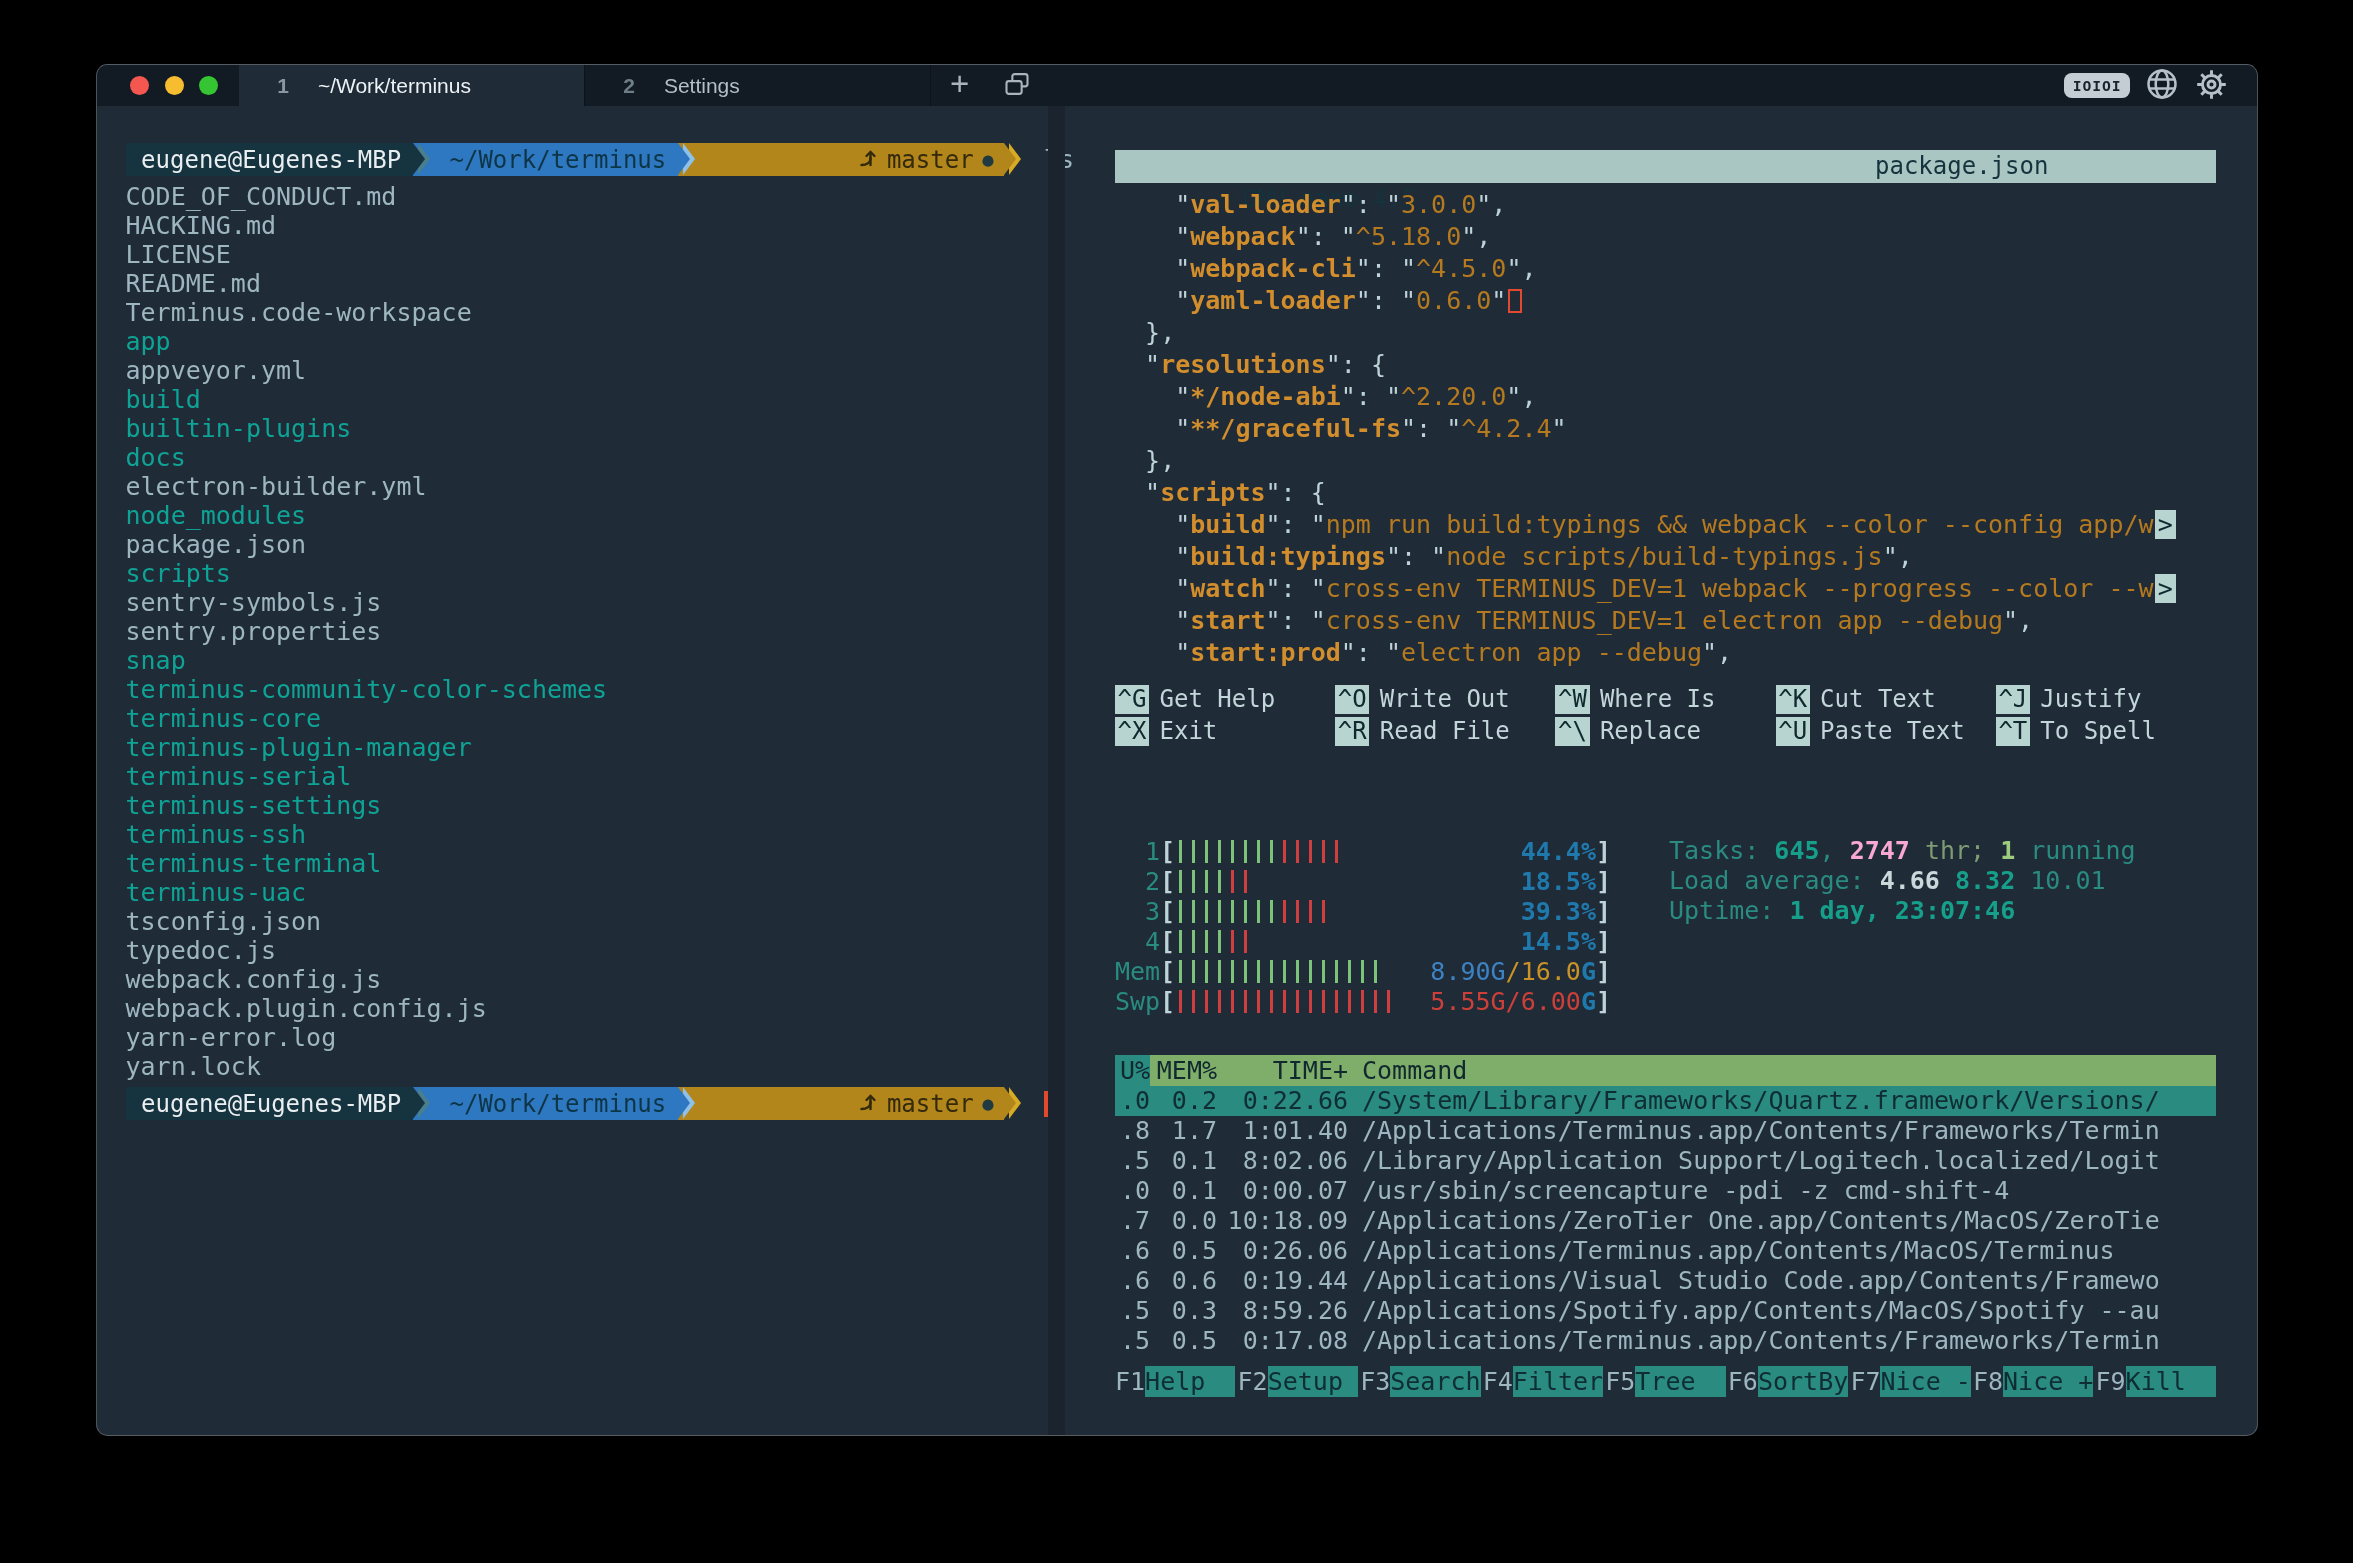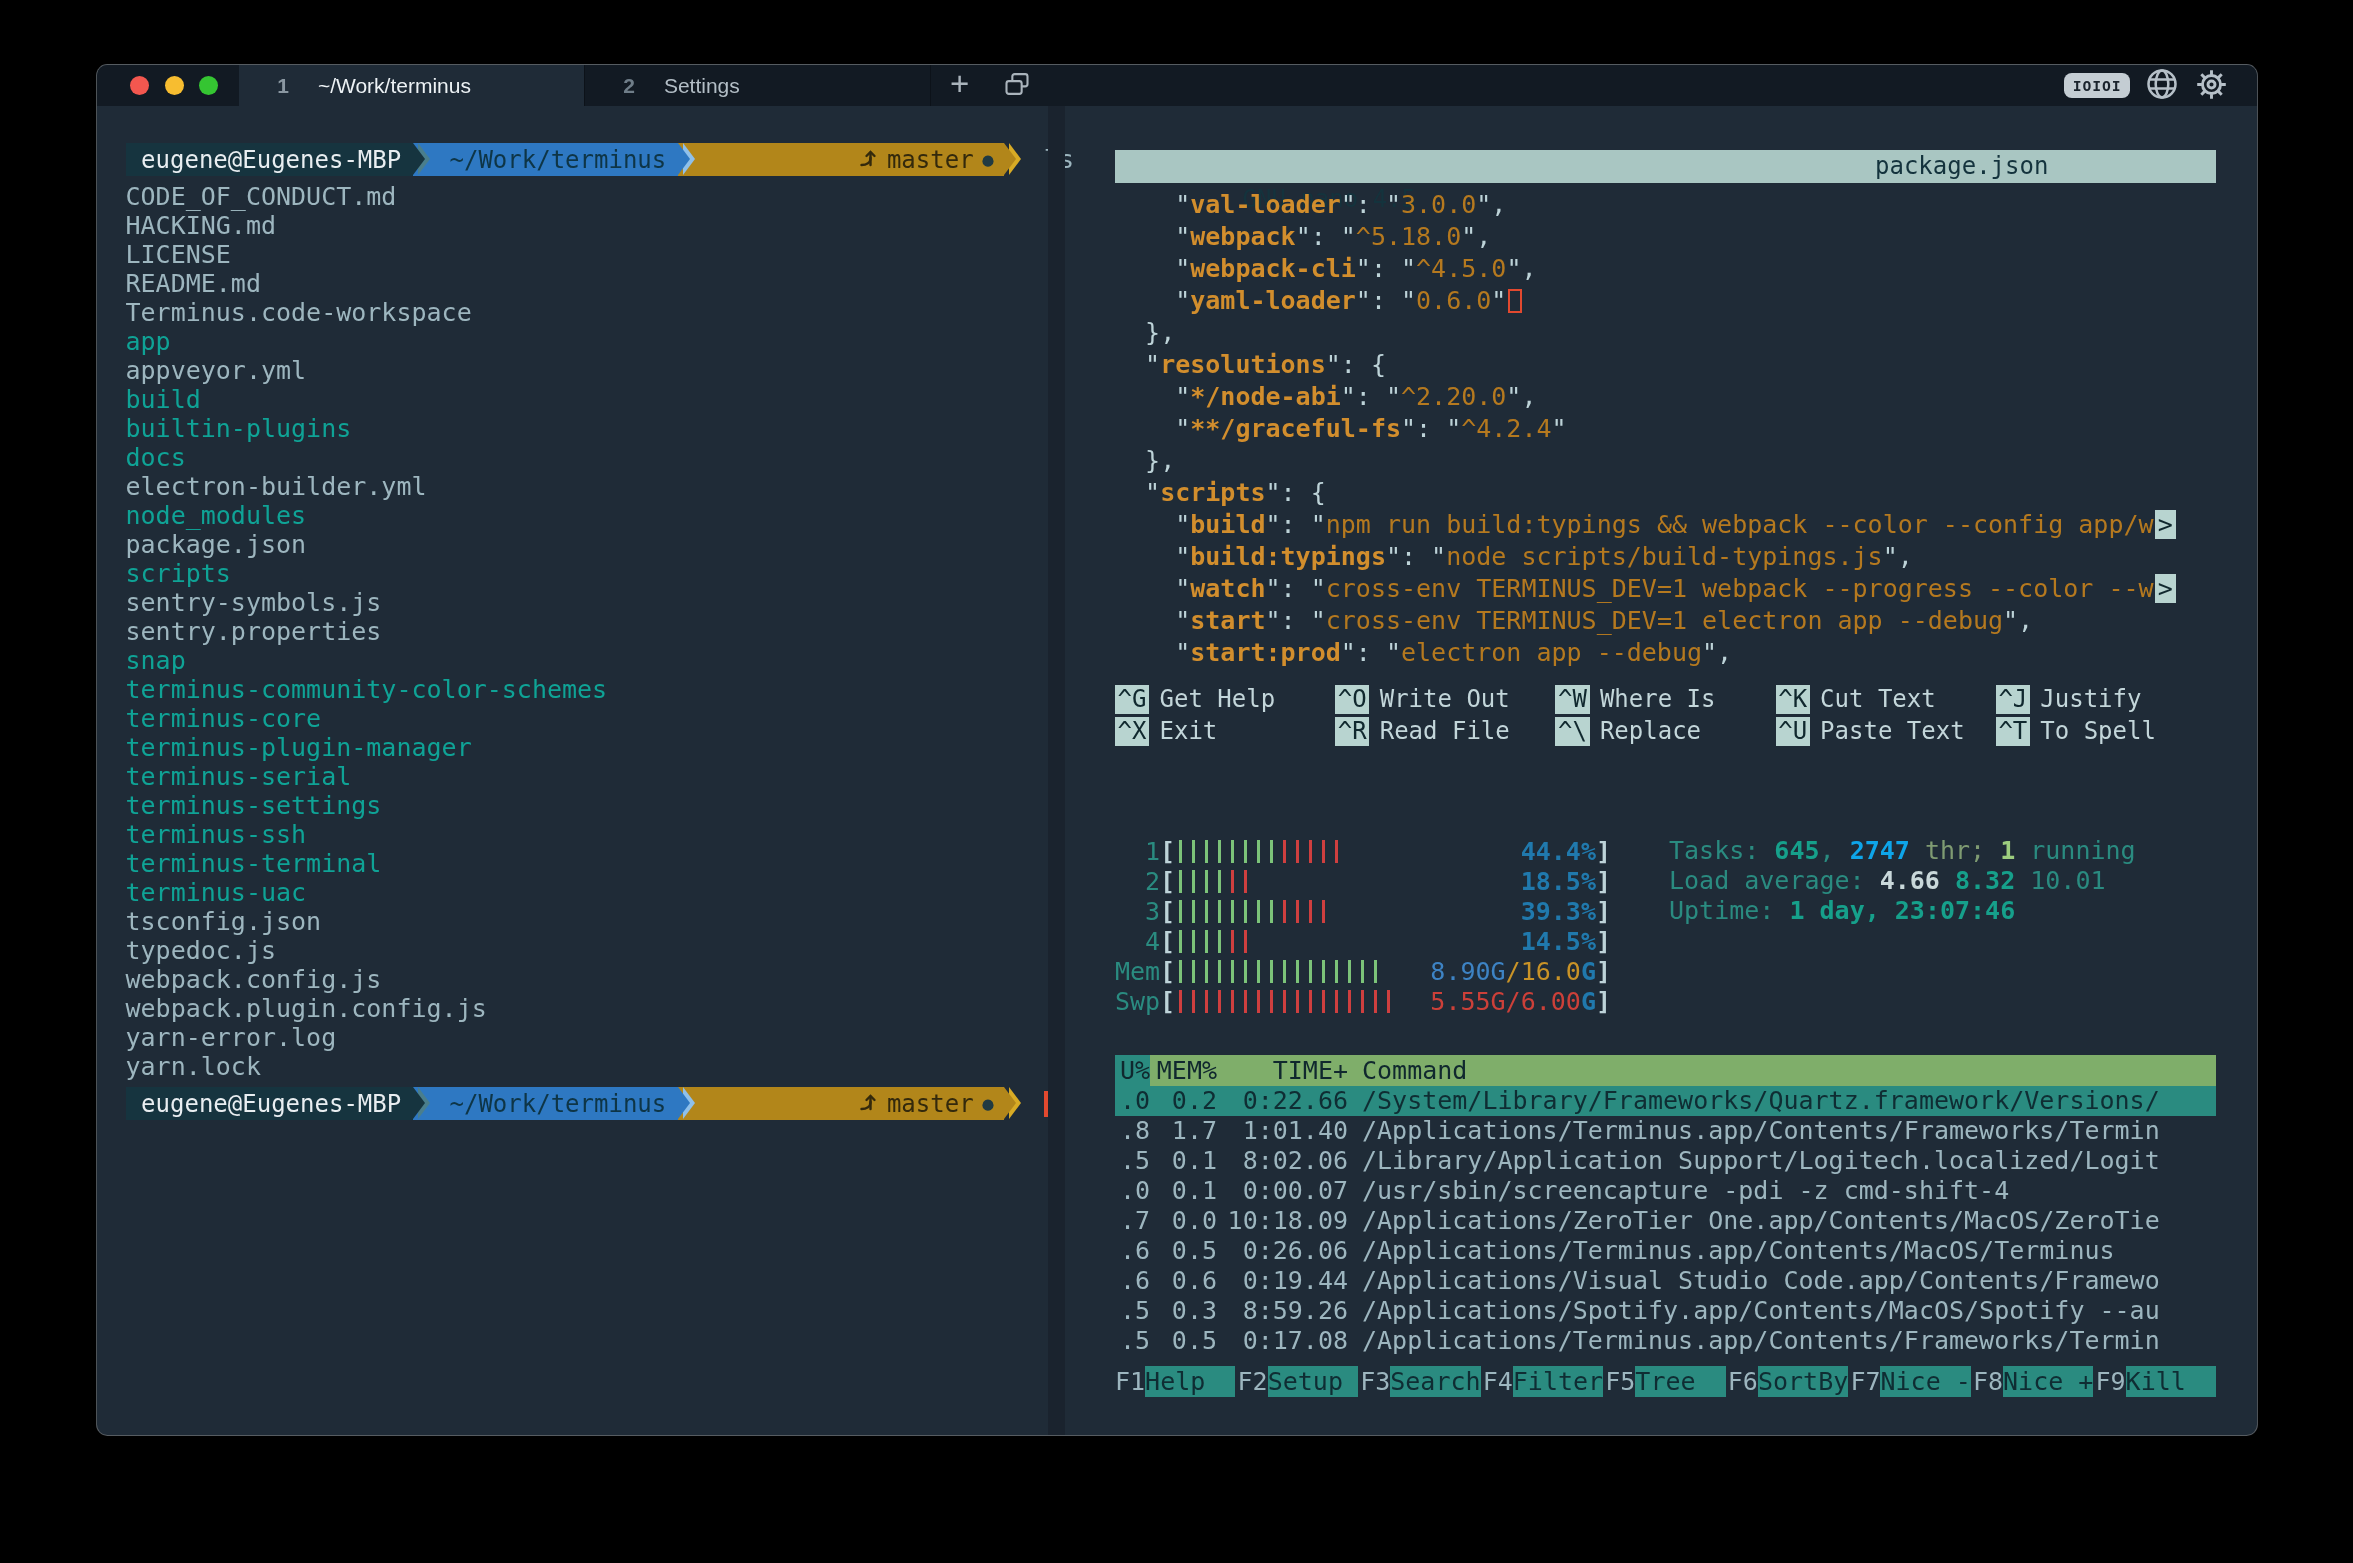--- a/index.html
+++ b/index.html
@@ -86,21 +86,21 @@
   .mbr{color:#bdd3d8;font-weight:bold;flex:none}
   .bars{display:flex;align-items:center;gap:9.5px;margin-left:3.5px}
   .bar{width:3.5px;height:23px;flex:none}
   .bar.g{background:var(--c-meter-green)}
   .bar.r{background:var(--c-meter-red)}
   .msp{flex:1}
   .pct{color:var(--c-percent-blue);font-weight:bold}
   .mu{color:#3d83c4}.mt{color:#c99327}.mg{color:var(--c-percent-blue);font-weight:bold}.sw{color:#cc4039}
   .htop-stats{position:absolute;top:730px;left:554px;right:0}
   .stat-line{height:30px;line-height:30px;white-space:pre;font-size:25px}
-  .st{color:#2a8b80}.bt{color:#16a08b;font-weight:bold}.bg2{color:#0ea5e9;font-weight:bold}
+  .st{color:#2a8b80}.bt{color:#16a08b;font-weight:bold}.bg2{color:#f9a8d4;font-weight:bold}
   .ol{color:#7f9b72}.blg{color:#9ccd7e;font-weight:bold}.bgr{color:#c9d8da;font-weight:bold}
   
   .proc-table{position:absolute;top:949px;left:0;right:0;font-size:25px}
   .pt-head{display:flex;height:31px;line-height:31px;background:var(--c-table-header-green);
            color:#10282e;white-space:pre}
   .pt-head .pc1{background:var(--c-selection-teal)}
   .pt-row{display:flex;height:30px;line-height:30px;color:var(--c-foreground);white-space:pre}
   .pt-row.selected{background:var(--c-selection-teal);color:#0f2d33}
   .pc1{width:35px;text-align:right;flex:none}
   .pc2{width:67px;text-align:right;flex:none}

